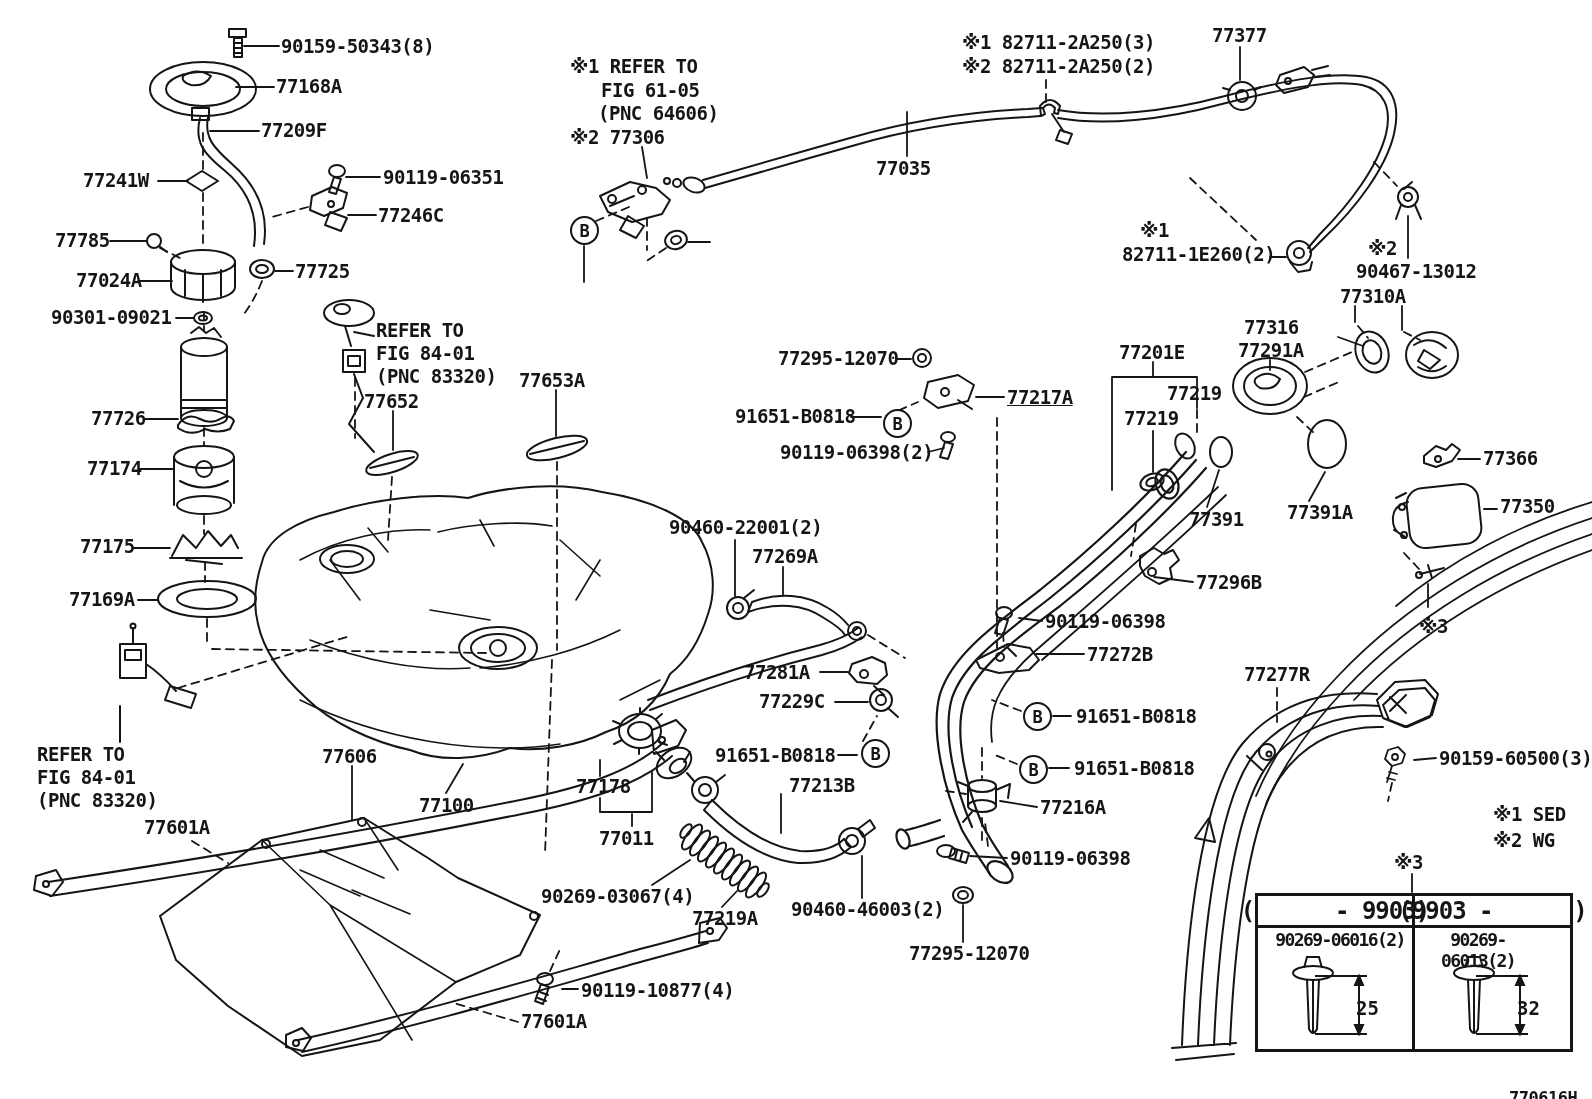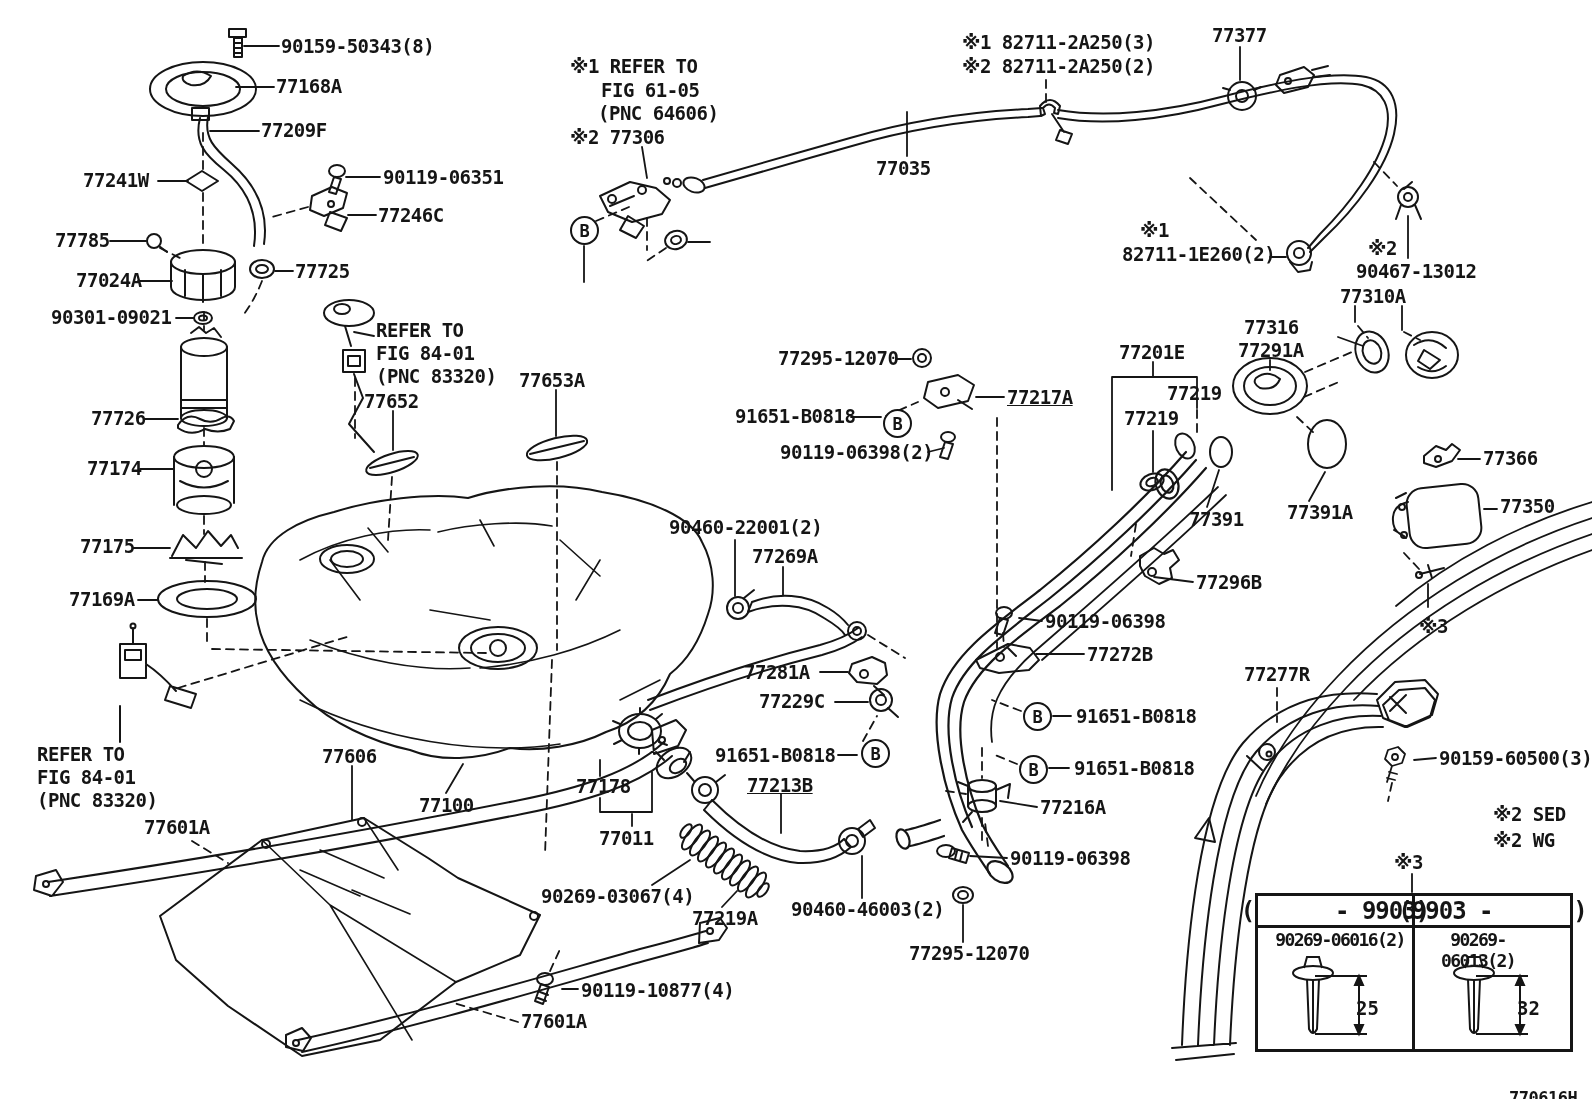--- a/index.html
+++ b/index.html
@@ -354,28 +354,28 @@
       <div class="lbl" style="left: 1196px; top: 572px;">77296B</div>
       <div class="lbl" style="left: 1045px; top: 611px;">90119-06398</div>
       <div class="lbl" style="left: 1087px; top: 644px;">77272B</div>
       <div class="lbl" style="left: 1076px; top: 706px;">91651-B0818</div>
       <div class="lbl" style="left: 1074px; top: 758px;">91651-B0818</div>
       <div class="lbl" style="left: 1040px; top: 797px;">77216A</div>
       <div class="lbl" style="left: 1010px; top: 848px;">90119-06398</div>
       <div class="lbl" style="left: 909px; top: 943px;">77295-12070</div>
       <div class="lbl" style="left: 1244px; top: 664px;">77277R</div>
       <div class="lbl" style="left: 1439px; top: 748px;">90159-60500(3)</div>
-      <div class="lbl" style="left: 1493px; top: 804px;">※2 SED</div>
+      <div class="lbl" style="left: 1493px; top: 804px;">※1 SED</div>
       <div class="lbl" style="left: 1493px; top: 830px;">※2 WG</div>
       <div class="lbl" style="left: 744px; top: 662px;">77281A</div>
       <div class="lbl" style="left: 759px; top: 691px;">77229C</div>
       <div class="lbl" style="left: 715px; top: 745px;">91651-B0818</div>
       <div class="lbl" style="left: 576px; top: 776px;">77178</div>
       <div class="lbl" style="left: 599px; top: 828px;">77011</div>
-      <div class="lbl" style="left: 747px; top: 775px; text-decoration: underline;">77213B</div>
+      <div class="lbl" style="left: 789px; top: 775px;">77213B</div>
       <div class="lbl" style="left: 419px; top: 795px;">77100</div>
       <div class="lbl" style="left: 322px; top: 746px;">77606</div>
       <div class="lbl" style="left: 144px; top: 817px;">77601A</div>
       <div class="lbl" style="left: 37px; top: 744px;">REFER TO</div>
       <div class="lbl" style="left: 37px; top: 767px;">FIG 84-01</div>
       <div class="lbl" style="left: 37px; top: 790px;">(PNC 83320)</div>
       <div class="lbl" style="left: 541px; top: 886px;">90269-03067(4)</div>
       <div class="lbl" style="left: 692px; top: 908px;">77219A</div>
       <div class="lbl" style="left: 791px; top: 899px;">90460-46003(2)</div>
       <div class="lbl" style="left: 521px; top: 1011px;">77601A</div>

